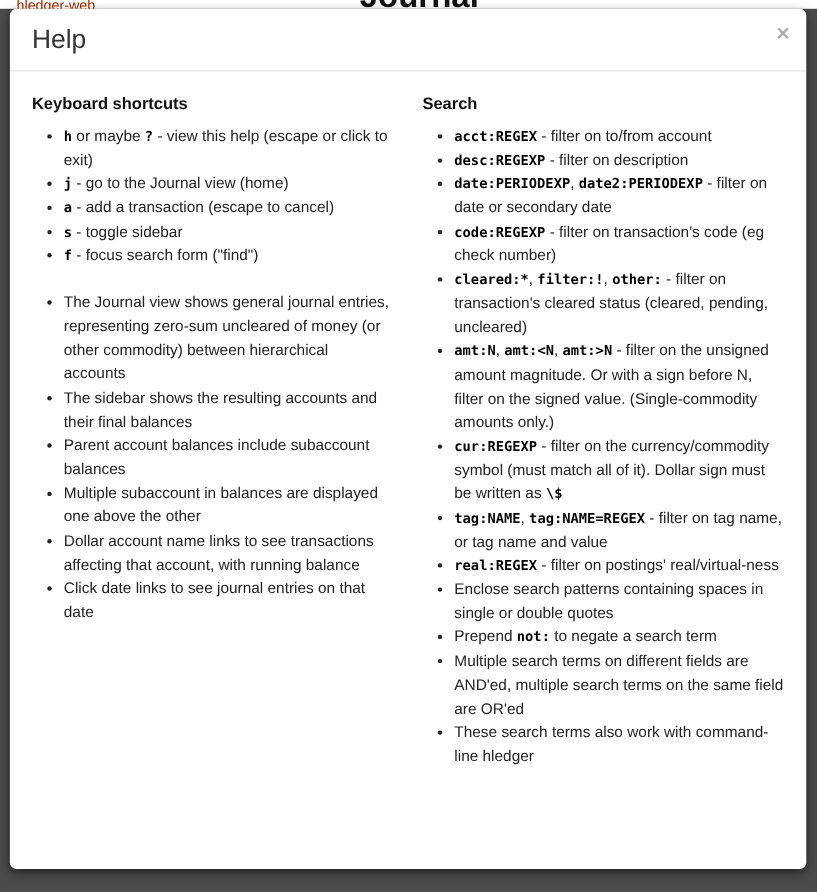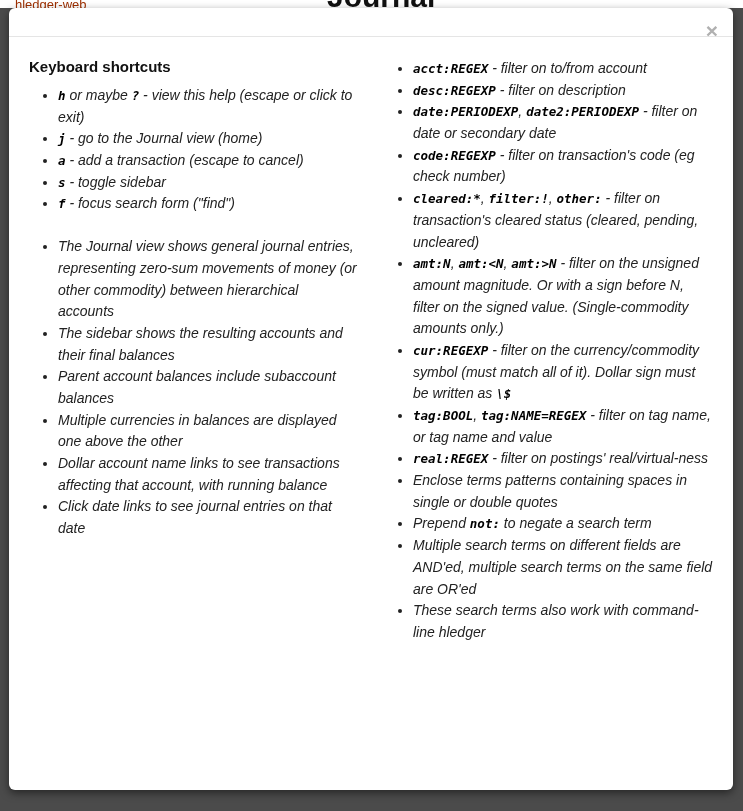--- a/index.html
+++ b/index.html
@@ -32,21 +32,21 @@
   .close{
     position:absolute;top:12px;right:15px;background:none;border:none;padding:0;
     font-size:21px;font-weight:700;color:var(--close,#b0b0b0);cursor:pointer;line-height:1;
     font-family:"Liberation Sans",sans-serif;
   }
   .modal-body{display:flex;gap:26px;padding:21px 20px 10px;}
   .col{flex:1;min-width:0;}
   .section-heading{margin:0 0 10px;font-size:15px;font-weight:700;color:#111;}
   ul.help-list{
     margin:0 0 21px;padding:0 0 0 29px;
-    font-size:14px;line-height:1.55;color:var(--text,#222);font-style:italic;
+    font-size:14px;line-height:1.55;color:var(--text,#222);
   }
   ul.help-list li{margin:0;}
   code{
     font-family:"DejaVu Sans Mono",monospace;
     font-weight:700;font-size:12.5px;color:#000;
   }
 </style>
 </head>
 <body>
 
@@ -55,51 +55,53 @@
   <h1 class="page-heading">Journal</h1>
 </div>
 
 <div class="backdrop"></div>
 
 <div class="modal">
   <div class="modal-header">
     <button class="close">
       <span>×</span>
     </button>
+    <h2 class="modal-title">Help</h2>
   </div>
   <div class="modal-body">
     <div class="col">
       <h4 class="section-heading">Keyboard shortcuts</h4>
       <ul class="help-list">
           <li><code>h</code> or maybe <code>?</code> - view this help (escape or click to exit)</li>
           <li><code>j</code> - go to the Journal view (home)</li>
           <li><code>a</code> - add a transaction (escape to cancel)</li>
           <li><code>s</code> - toggle sidebar</li>
           <li><code>f</code> - focus search form ("find")</li>
         </ul>
       <ul class="help-list">
-          <li>The Journal view shows general journal entries, representing zero-sum movements of money (or other commodity) between hierarchical accounts</li>
+          <li>The Journal view shows general journal entries, representing zero-sum uncleared of money (or other commodity) between hierarchical accounts</li>
           <li>The sidebar shows the resulting accounts and their final balances</li>
           <li>Parent account balances include subaccount balances</li>
-          <li>Multiple currencies in balances are displayed one above the other</li>
+          <li>Multiple subaccount in balances are displayed one above the other</li>
           <li>Dollar account name links to see transactions affecting that account, with running balance</li>
           <li>Click date links to see journal entries on that date</li>
         </ul>
     </div>
     <div class="col">
+      <h4 class="section-heading">Search</h4>
       <ul class="help-list">
           <li><code>acct:REGEX</code> - filter on to/from account</li>
           <li><code>desc:REGEXP</code> - filter on description</li>
           <li><code>date:PERIODEXP</code>, <code>date2:PERIODEXP</code> - filter on date or secondary date</li>
           <li><code>code:REGEXP</code> - filter on transaction's code (eg check number)</li>
           <li><code>cleared:*</code>, <code>filter:!</code>, <code>other:</code> - filter on transaction's cleared status (cleared, pending, uncleared)</li>
           <li><code>amt:N</code>, <code>amt:&lt;N</code>, <code>amt:&gt;N</code> - filter on the unsigned amount magnitude. Or with a sign before N, filter on the signed value. (Single-commodity amounts only.)</li>
           <li><code>cur:REGEXP</code> - filter on the currency/commodity symbol (must match all of it). Dollar sign must be written as <code>\$</code></li>
-          <li><code>tag:BOOL</code>, <code>tag:NAME=REGEX</code> - filter on tag name, or tag name and value</li>
+          <li><code>tag:NAME</code>, <code>tag:NAME=REGEX</code> - filter on tag name, or tag name and value</li>
           <li><code>real:REGEX</code> - filter on postings' real/virtual-ness</li>
-          <li>Enclose terms patterns containing spaces in single or double quotes</li>
+          <li>Enclose search patterns containing spaces in single or double quotes</li>
           <li>Prepend <code>not:</code> to negate a search term</li>
           <li>Multiple search terms on different fields are AND'ed, multiple search terms on the same field are OR'ed</li>
           <li>These search terms also work with command-line hledger</li>
         </ul>
     </div>
   </div>
 </div>
 
 </body></html>

